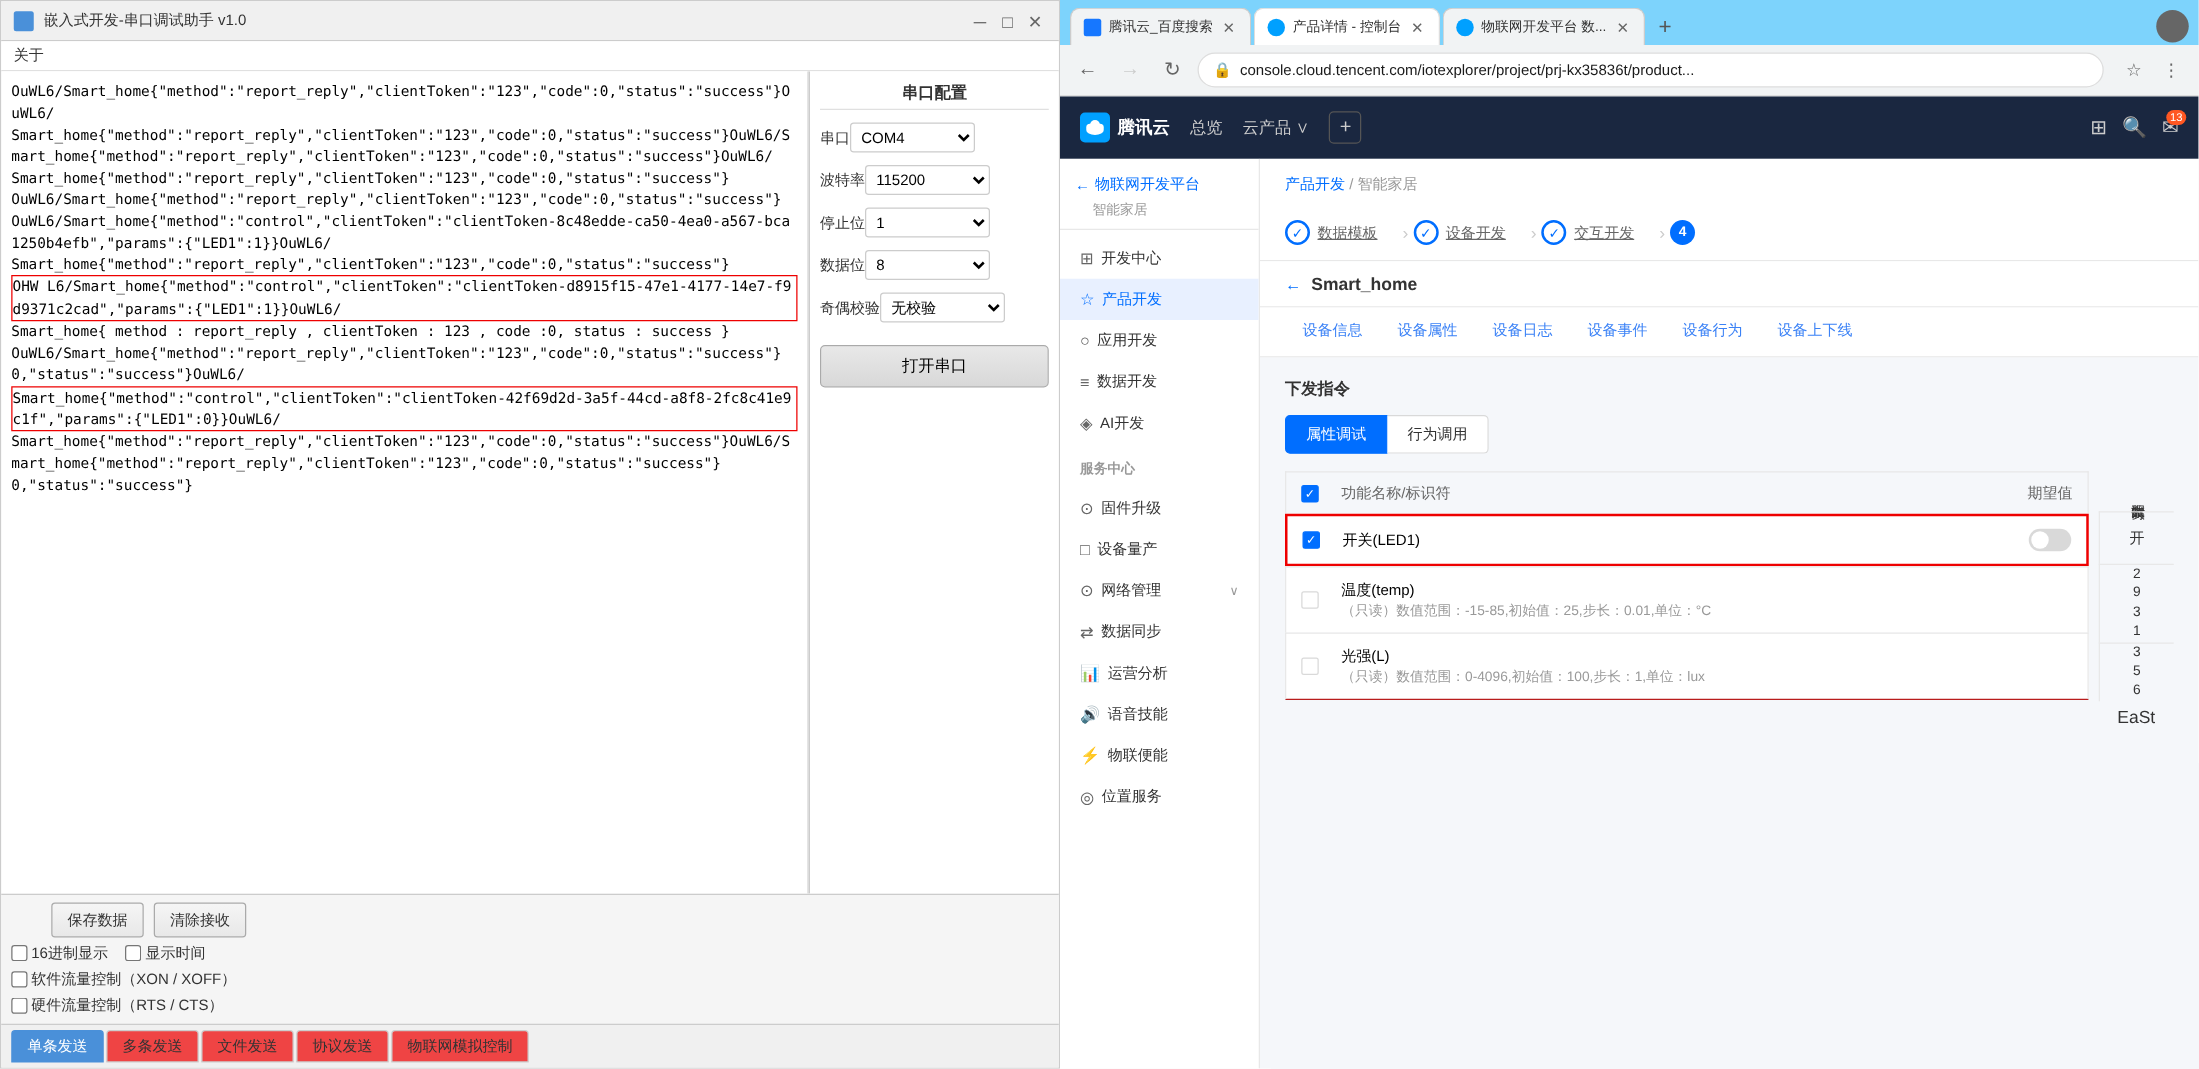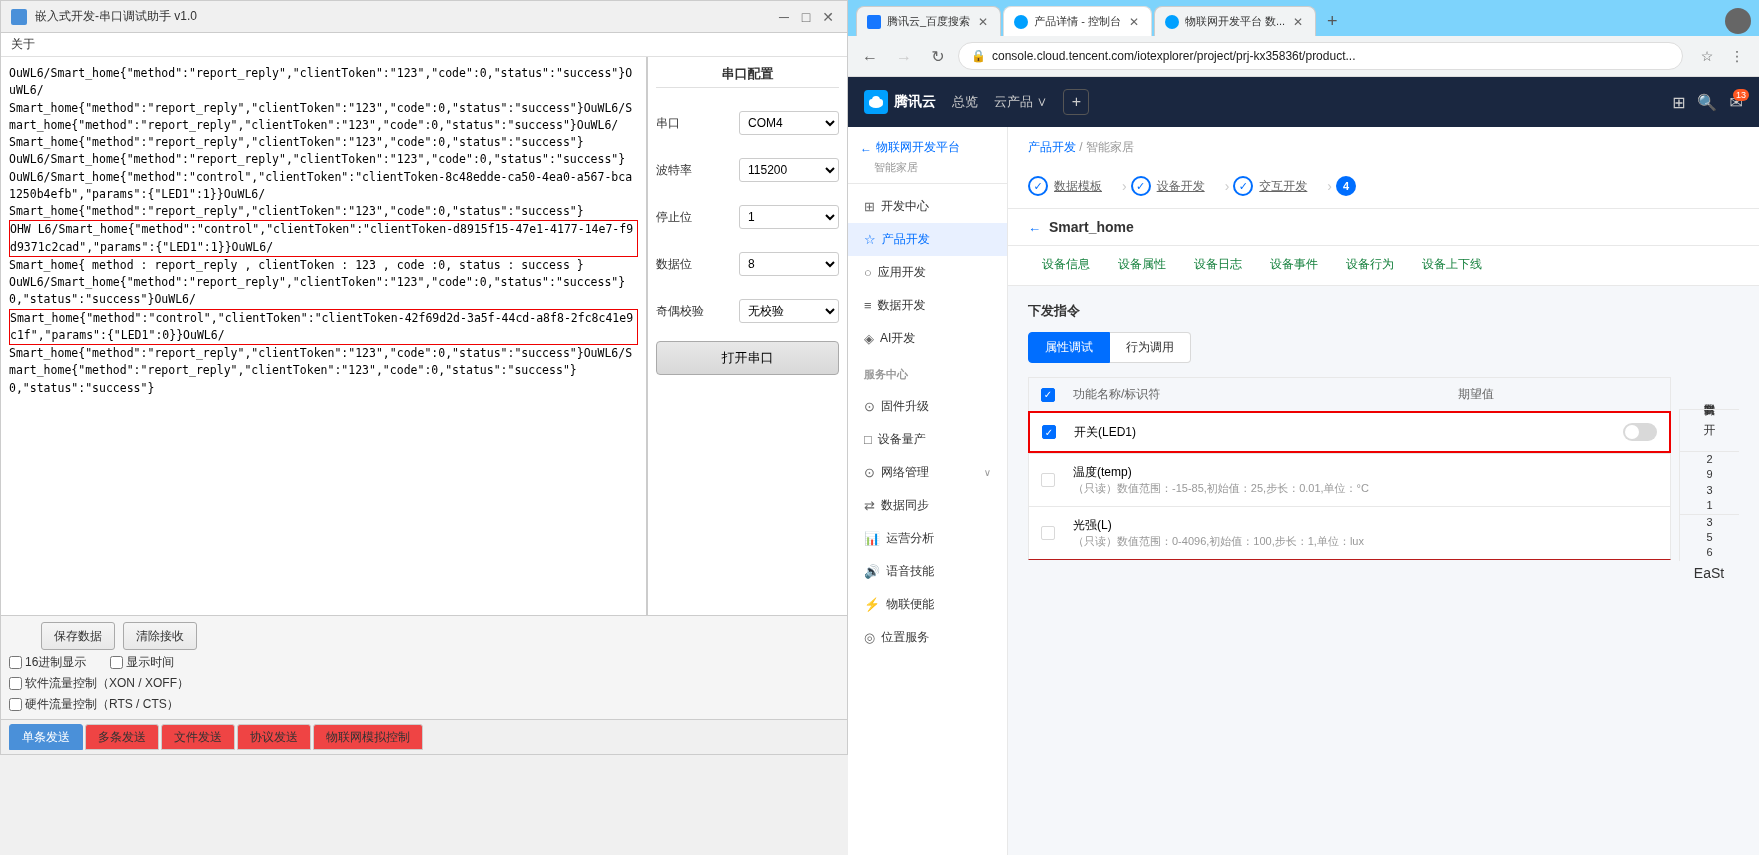--- a/index.html
+++ b/index.html
@@ -1,21 +1,21 @@
 <!DOCTYPE html>
 <html><head>
   <meta charset="utf-8">
   <style>
     * { margin: 0; padding: 0; box-sizing: border-box; }
     body { font-family: 'Microsoft YaHei', Arial, sans-serif; font-size: 12px; background: #f0f0f0; display: flex; width: 1759px; height: 855px; overflow: hidden; }
 
     
     .left-panel {
       width: 848px;
-      height: 755px;
+      height: 855px;
       background: #fff;
       border: 1px solid #ccc;
       display: flex;
       flex-direction: column;
       flex-shrink: 0;
     }
     .title-bar {
       background: #f0f0f0;
       border-bottom: 1px solid #ccc;
       padding: 6px 10px;
@@ -103,22 +103,21 @@
       font-size: 13px;
       font-weight: bold;
       color: #333;
       text-align: center;
       padding-bottom: 4px;
       border-bottom: 1px solid #e0e0e0;
     }
     .config-row {
       display: flex;
       align-items: center;
-      justify-content: space-between;
-      margin-top: 13px;
+      justify-content: flex-start;
     }
     .config-label { font-size: 12px; color: #333; }
     .config-select {
       width: 100px;
       height: 24px;
       border: 1px solid #ccc;
       border-radius: 3px;
       font-size: 12px;
       background: #fff;
       padding: 2px 4px;
@@ -156,21 +155,21 @@
       background: linear-gradient(to bottom, #f5f5f5, #e8e8e8);
       border: 1px solid #aaa;
       border-radius: 3px;
       font-size: 12px;
       cursor: pointer;
       color: #333;
     }
     .checkbox-row {
       display: flex;
       align-items: flex-end;
-      gap: 24px;
+      gap: 14px;
       font-size: 12px;
       color: #333;
     }
     .checkbox-item { display: flex; align-items: center; gap: 3px; cursor: pointer; }
 
     
     .tab-bar {
       border-top: 1px solid #ccc;
       background: #f0f0f0;
       padding: 4px 8px;
@@ -476,21 +475,21 @@
     
     .device-tabs {
       display: flex;
       background: #fff;
       border-bottom: 1px solid #e8e8e8;
       padding: 0 20px;
     }
     .device-tab {
       padding: 10px 14px;
       font-size: 12px;
-      color: #15803d;
+      color: #3b82f6;
       cursor: pointer;
       border-bottom: 2px solid transparent;
       white-space: nowrap;
     }
 
     
     .device-content {
       padding: 16px 20px;
       background: #f5f7fa;
       flex: 1;
@@ -541,21 +540,21 @@
       gap: 8px;
       border-bottom: none;
     }
     .table-row.highlighted {
       border: 2px solid #e00;
       background: #fff;
     }
     .table-row:last-child { border-bottom: 1px solid #e8e8e8; }
     .col-check { width: 24px; flex-shrink: 0; }
     .col-name { flex: 1; }
-    .col-value { width: 200px; flex-shrink: 0; }
+    .col-value { width: 200px; flex-shrink: 0; text-align: right; }
 
     
     .check-box {
       width: 14px; height: 14px;
       border: 1px solid #d9d9d9;
       border-radius: 2px;
       background: #fff;
       display: flex; align-items: center; justify-content: center;
     }
     .check-box.checked {

